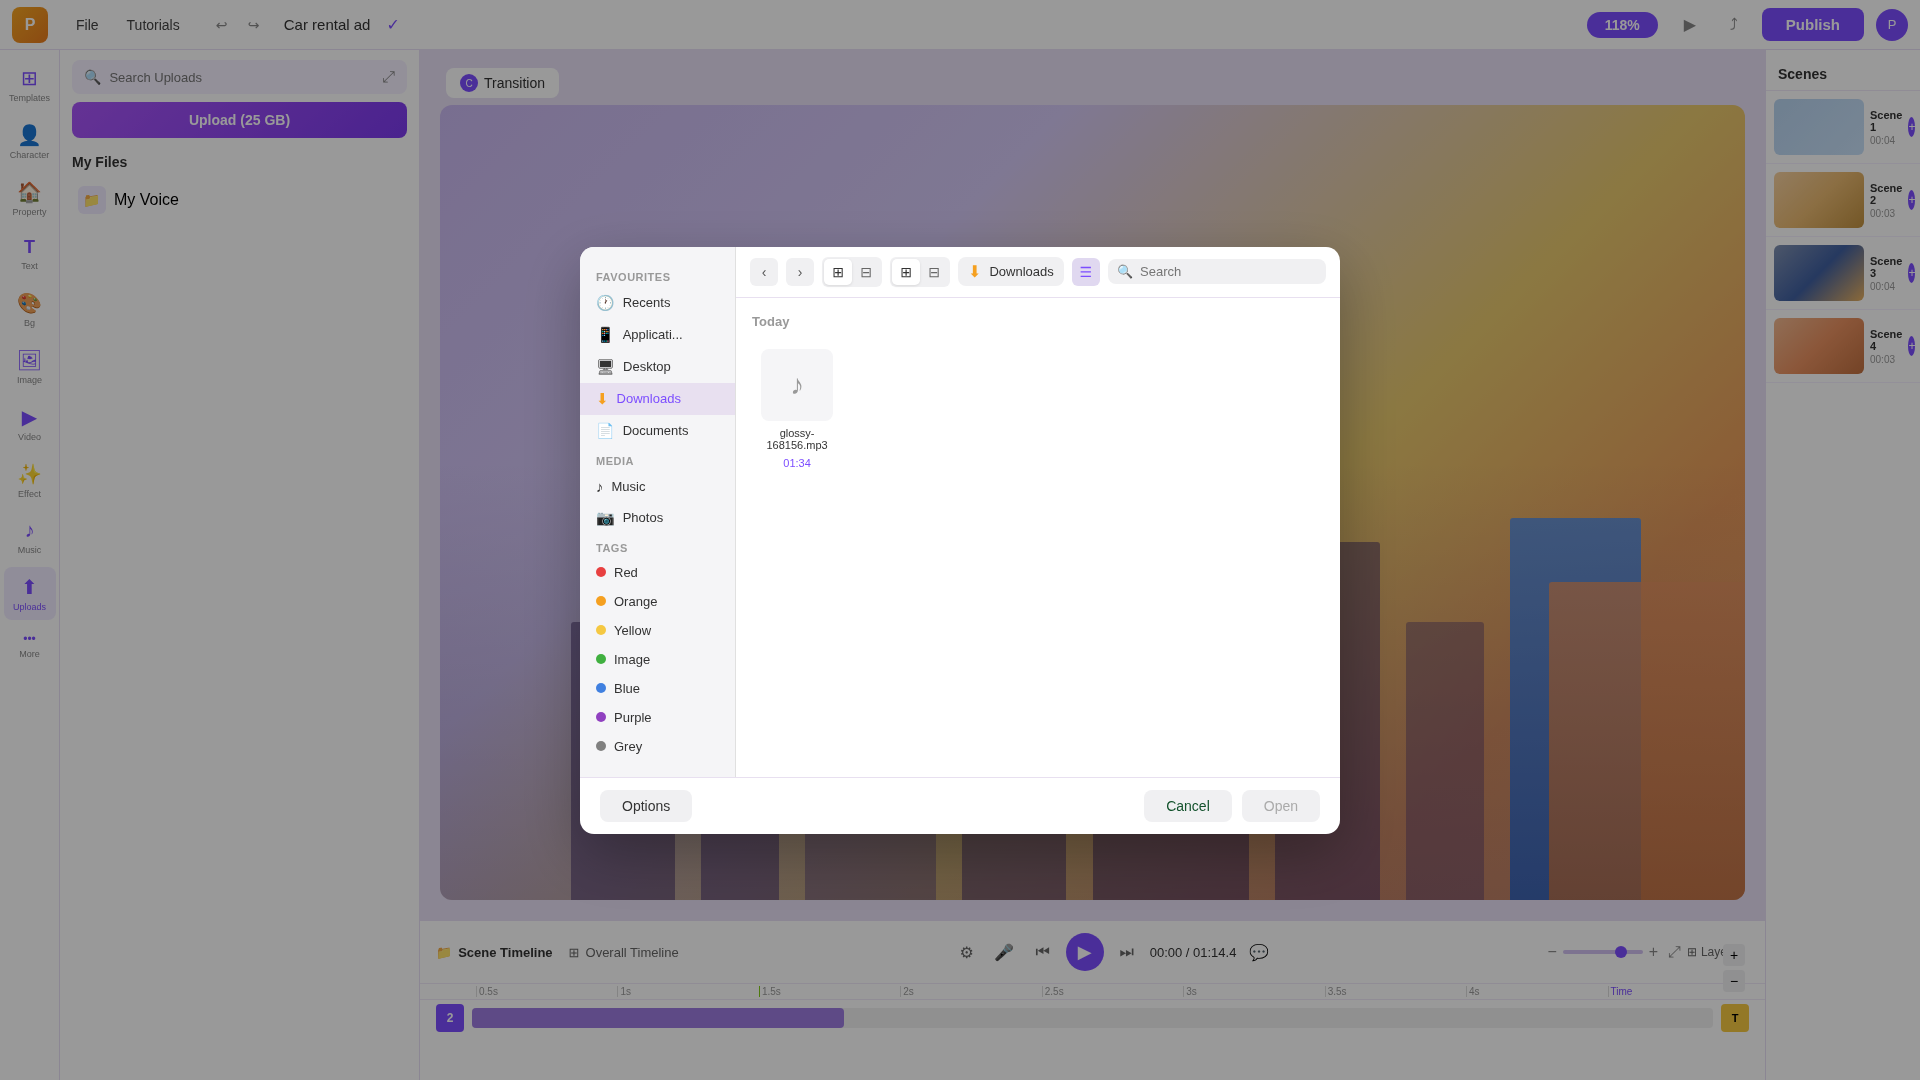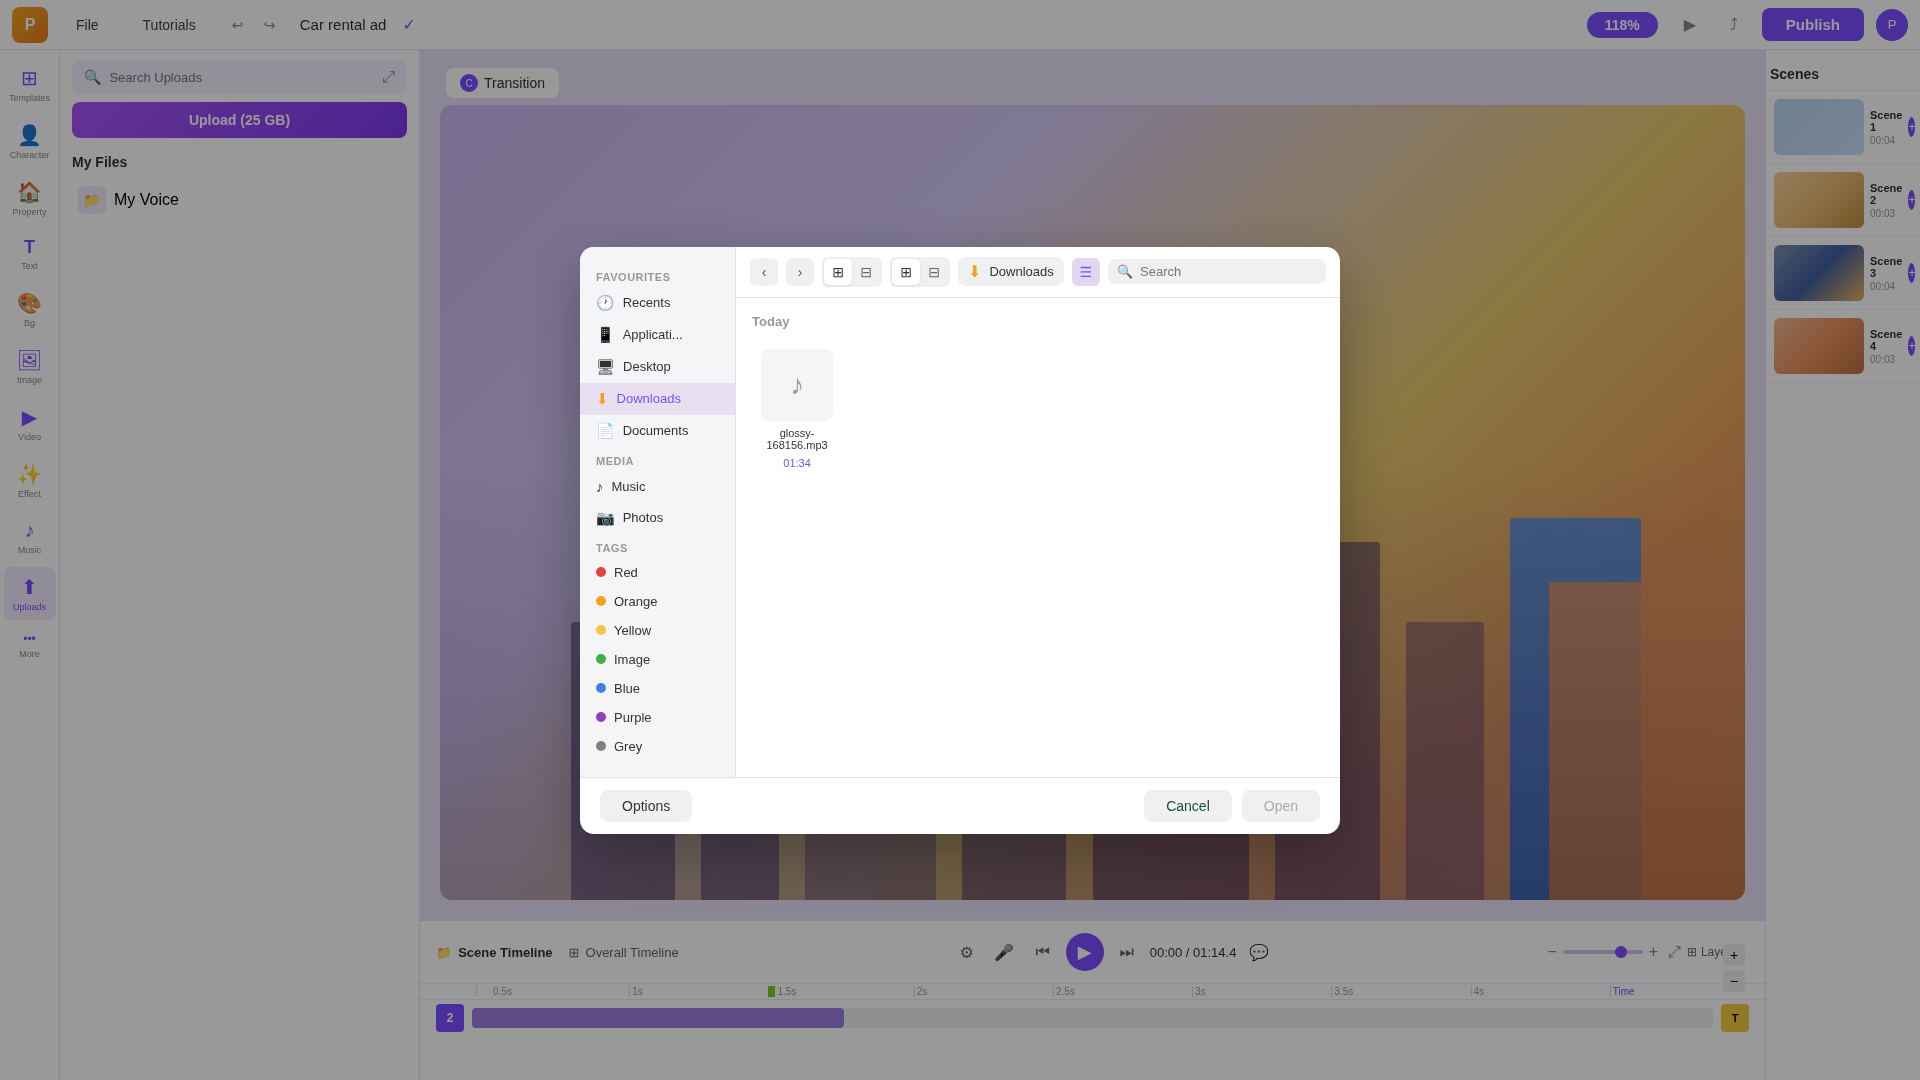--- a/index.html
+++ b/index.html
@@ -9,21 +9,21 @@
     .topbar {
       display: flex; align-items: center; height: 50px;
       background: #fff; border-bottom: 1px solid #e8e0f5;
       padding: 0 12px; gap: 16px; position: relative; z-index: 10;
     }
     .topbar-logo {
       width: 36px; height: 36px; background: linear-gradient(135deg, #f5a623, #e87b1e);
       border-radius: 8px; display: flex; align-items: center; justify-content: center;
       color: white; font-weight: bold; font-size: 16px;
     }
-    .topbar-nav { display: flex; gap: 20px; }
+    .topbar-nav { display: flex; gap: 4px; }
     .topbar-nav-item {
       padding: 6px 12px; border-radius: 6px; cursor: pointer; font-size: 14px; color: #444;
     }
     .topbar-arrows { display: flex; gap: 4px; }
     .topbar-arrow { width: 28px; height: 28px; border-radius: 6px; display: flex; align-items: center; justify-content: center; cursor: pointer; color: #888; font-size: 14px; }
     .topbar-title { font-size: 15px; color: #333; font-weight: 500; flex: 0 0 auto; }
     .topbar-verified { color: #7c4dff; font-size: 16px; }
     .topbar-spacer { flex: 1; }
     .zoom-badge {
       background: #7c4dff; color: white; border-radius: 20px;
@@ -102,21 +102,21 @@
       position: absolute; bottom: 0; left: 0; right: 0; height: 55%;
       background: linear-gradient(180deg, transparent 0%, rgba(80,60,120,0.3) 100%);
     }
 
     
     .scenes-panel {
       width: 155px; background: #fff; border-left: 1px solid #e8e0f5;
       display: flex; flex-direction: column;
     }
     .scenes-header {
-      padding: 16px 4px 8px; font-size: 14px; font-weight: 600; color: #333; border-bottom: 1px solid #f0eaf8;
+      padding: 16px 12px 8px; font-size: 14px; font-weight: 600; color: #333; border-bottom: 1px solid #f0eaf8;
     }
     .scene-item {
       display: flex; align-items: center; gap: 6px; padding: 8px 8px; cursor: pointer; border-bottom: 1px solid #f5f0ff;
     }
     .scene-thumb {
       width: 90px; height: 56px; border-radius: 6px; overflow: hidden; position: relative; flex-shrink: 0;
     }
     .scene-thumb-1 { background: linear-gradient(135deg, #b8d4f0, #c8e0f8); }
     .scene-thumb-2 { background: linear-gradient(135deg, #f5d0a0, #e8b870, #c09040); }
     .scene-thumb-3 { background: linear-gradient(135deg, #8090b0, #4060a0, #e8b060); }
@@ -343,23 +343,23 @@
             <span>⊞</span>
             <span>Layer</span>
             <span>▾</span>
           </div>
         </div>
       </div>
 
       <div style="display:flex;align-items:center;padding:2px 16px;font-size:10px;color:#999;gap:0;border-bottom:1px solid #f0eaf8;">
         <div style="width:40px;flex-shrink:0;"></div>
         <div style="flex:1;display:flex;">
-          <span style="flex:1;border-left:1px solid #ddd;padding-left:16px;">0.5s</span>
+          <span style="flex:1;border-left:1px solid #ddd;padding-left:2px;">0.5s</span>
           <span style="flex:1;border-left:1px solid #ddd;padding-left:2px;">1s</span>
-          <span style="flex:1;border-left:7px solid #84cc16;padding-left:2px;">1.5s</span>
+          <span style="flex:1;border-left:1px solid #84cc16;padding-left:2px;">1.5s</span>
           <span style="flex:1;border-left:1px solid #ddd;padding-left:2px;">2s</span>
           <span style="flex:1;border-left:1px solid #ddd;padding-left:2px;">2.5s</span>
           <span style="flex:1;border-left:1px solid #ddd;padding-left:2px;">3s</span>
           <span style="flex:1;border-left:1px solid #ddd;padding-left:2px;">3.5s</span>
           <span style="flex:1;border-left:1px solid #ddd;padding-left:2px;">4s</span>
           <span style="flex:1;border-left:1px solid #ddd;padding-left:2px;color:#7c4dff;">Time</span>
         </div>
       </div>
 
       <div style="display:flex;align-items:center;padding:4px 16px;gap:8px;">

